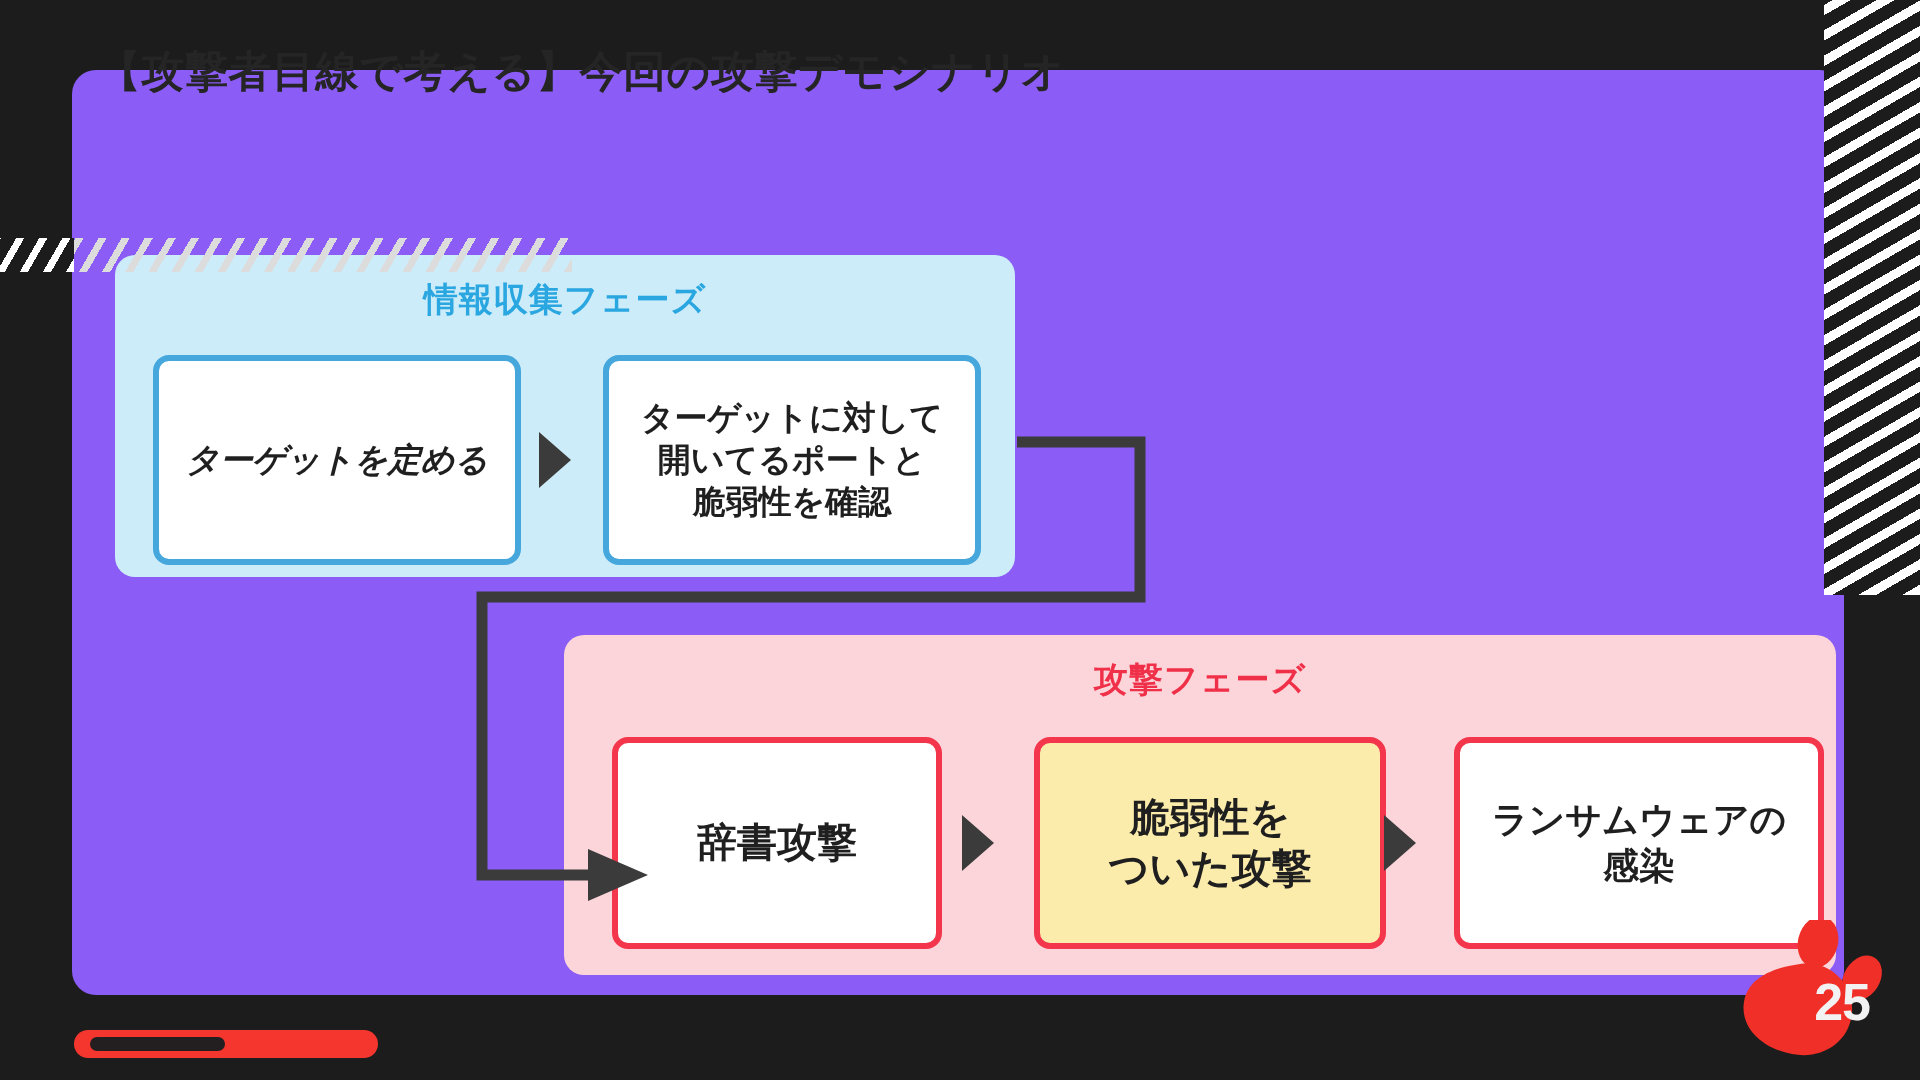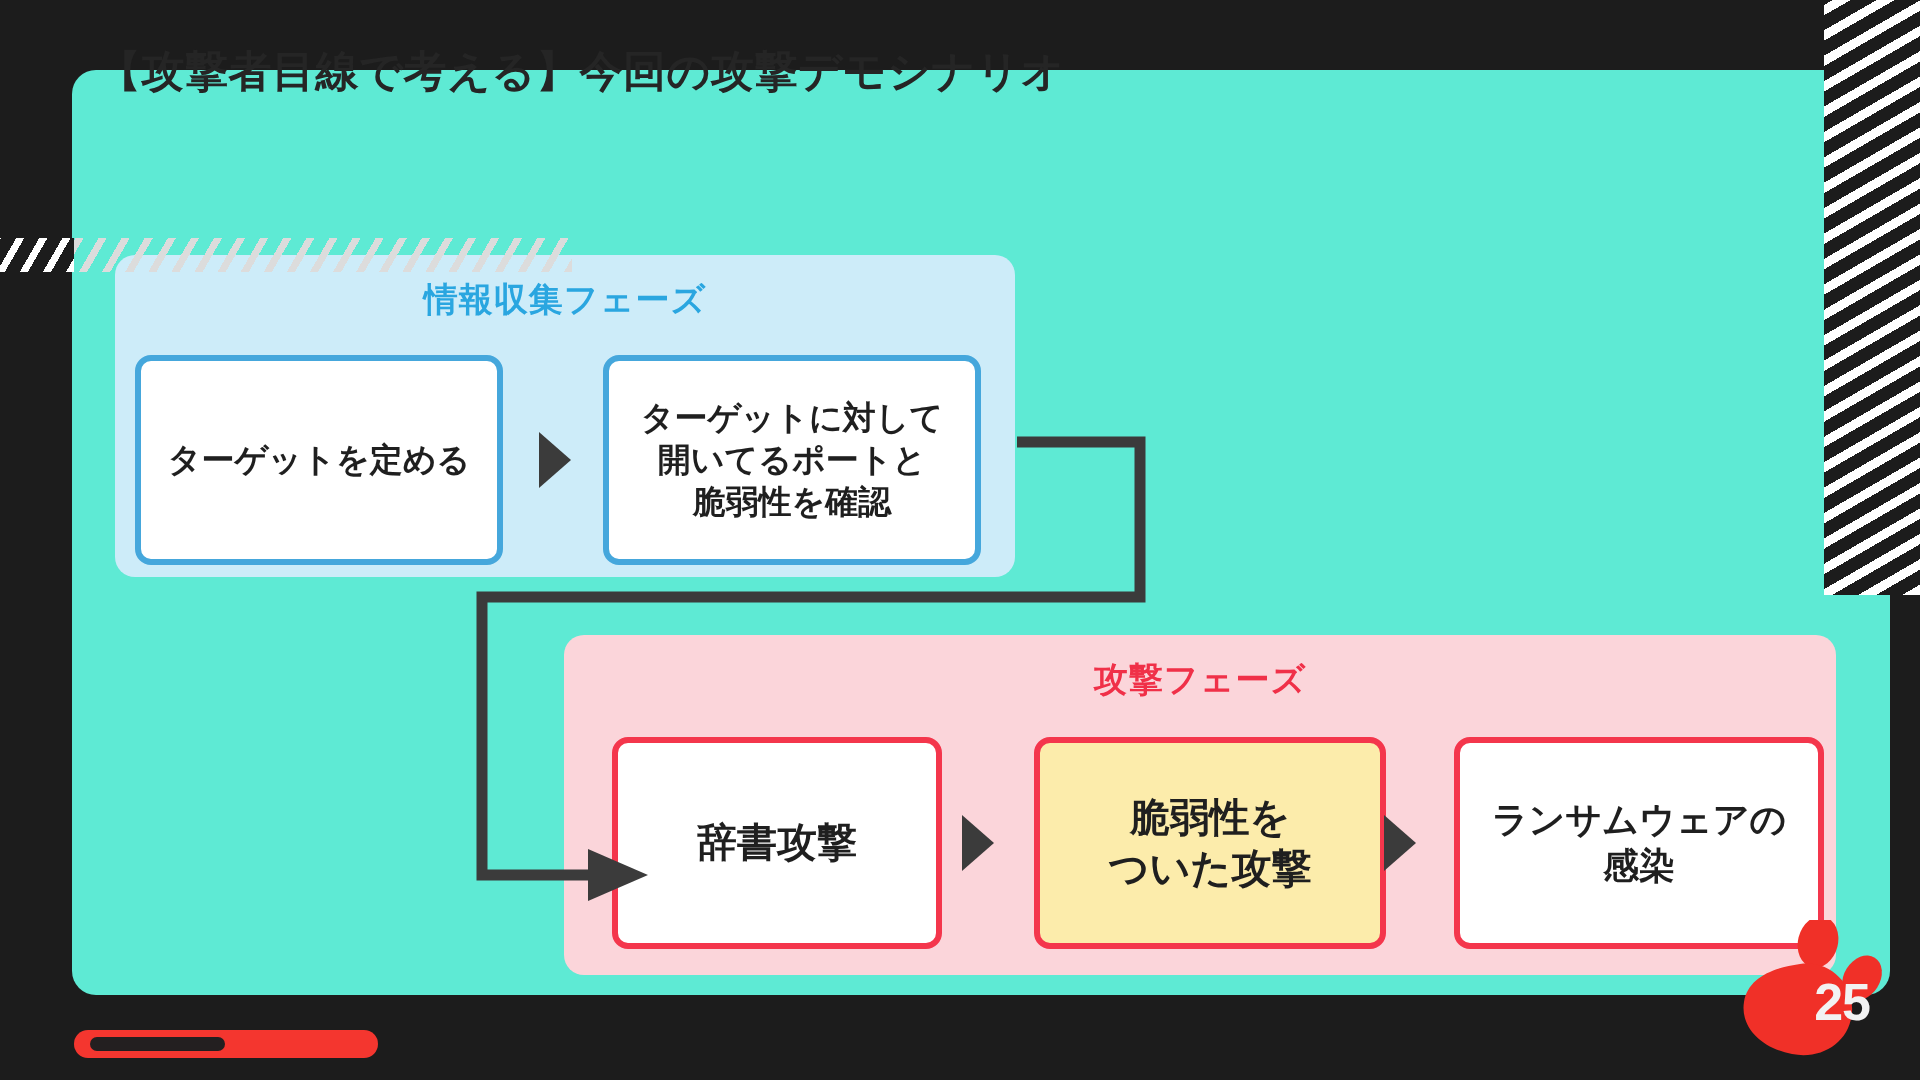--- a/index.html
+++ b/index.html
@@ -32,25 +32,24 @@
     z-index: 3;
   }
 
   
   .slide-card {
     position: absolute;
     left: 72px;
     top: 70px;
     width: 1772px;
     height: 925px;
-    background: #5eead4;
+    background: #8b5cf6;
     border-radius: 24px;
     overflow: hidden;
     z-index: 1;
-    padding-left: 46px;
   }
 
   
   .title-wrap {
     position: absolute;
     left: 98px;
     top: 48px;
     z-index: 4;
   }
   .slide-title {
@@ -140,21 +139,21 @@
     font-weight: 700;
     color: #1f1f1f;
     box-sizing: border-box;
     line-height: 1.28;
   }
   .step.blue  { border: 6px solid #45a7dc; }
   .step.red   { border: 6px solid #f4364c; }
   .step.yellow{ border: 6px solid #f4364c; background: #fcecab; }
 
   
-  .step-target  { left: 20px;  top: 100px; width: 368px; height: 210px; font-size: 33px; }
+  .step-target  { left: 38px;  top: 100px; width: 368px; height: 210px; font-size: 33px; font-style: italic; }
   .step-scan    { left: 488px; top: 100px; width: 378px; height: 210px; font-size: 33px; }
 
   
   .step-dict    { left: 48px;  top: 102px; width: 330px; height: 212px; font-size: 40px; }
   .step-vuln    { left: 470px; top: 102px; width: 352px; height: 212px; font-size: 40px; }
   .step-ransom  { left: 890px; top: 102px; width: 370px; height: 212px; font-size: 36px; }
 
   
   .tri {
     position: absolute;

